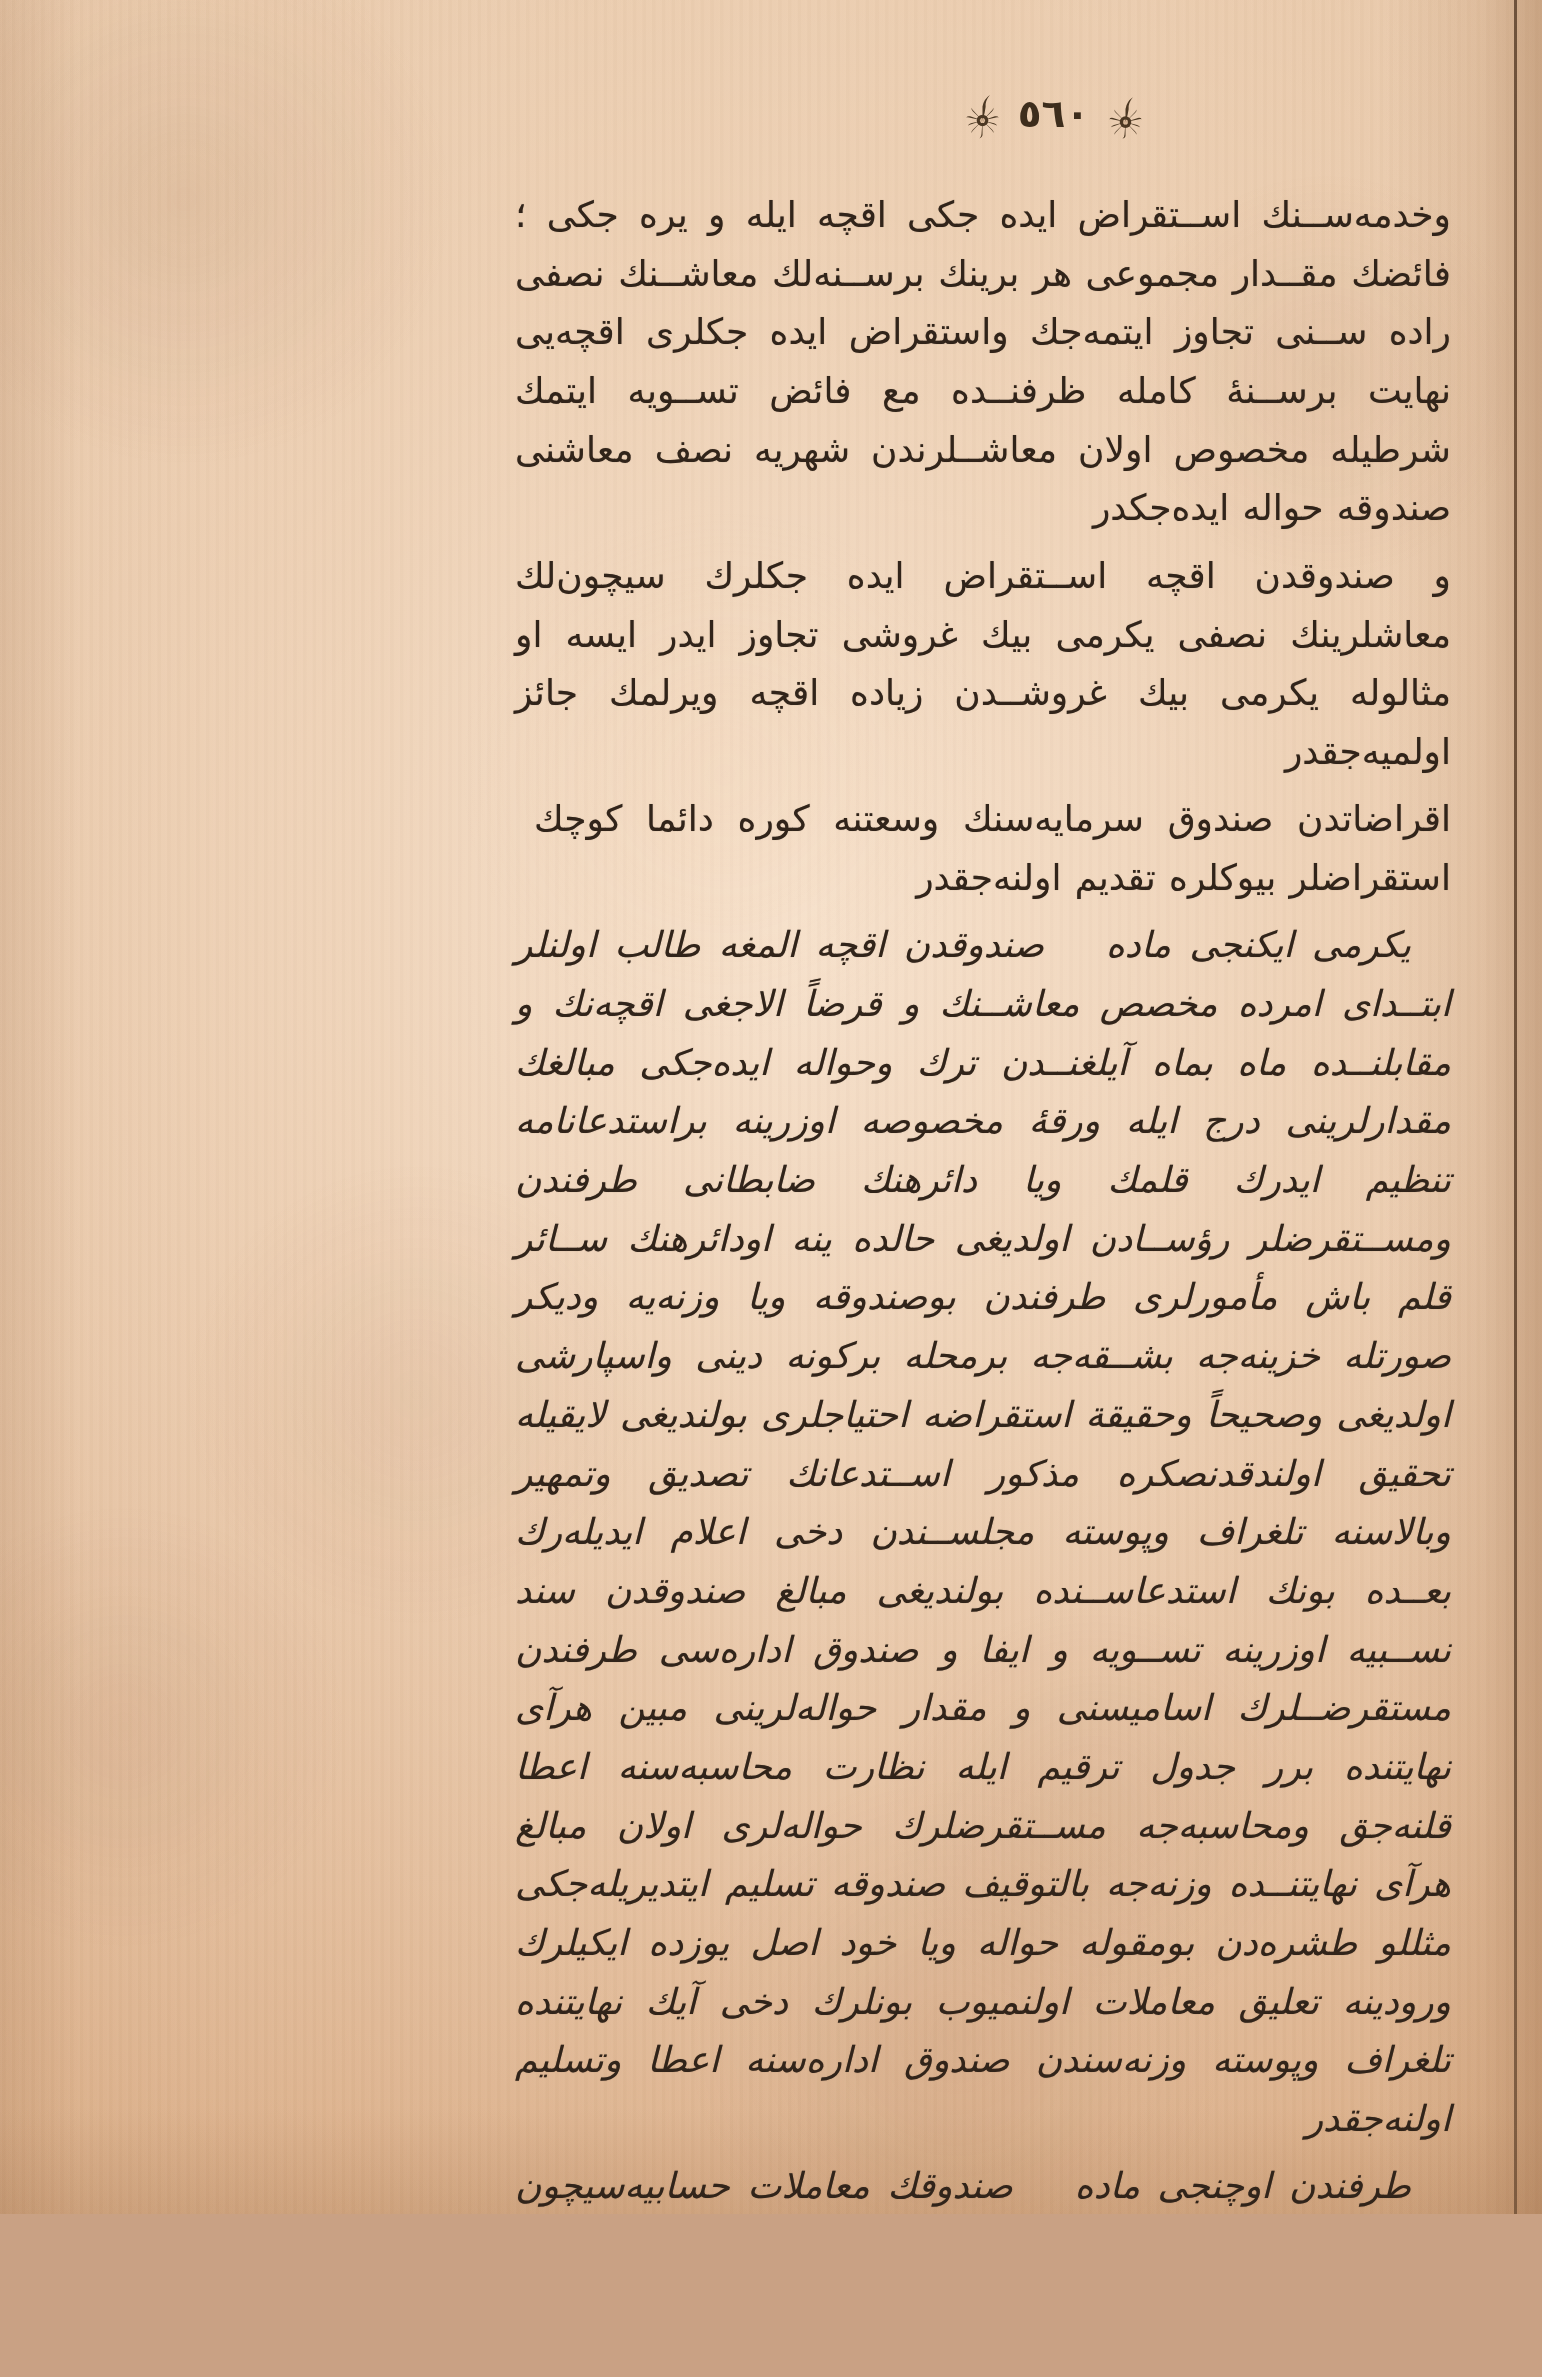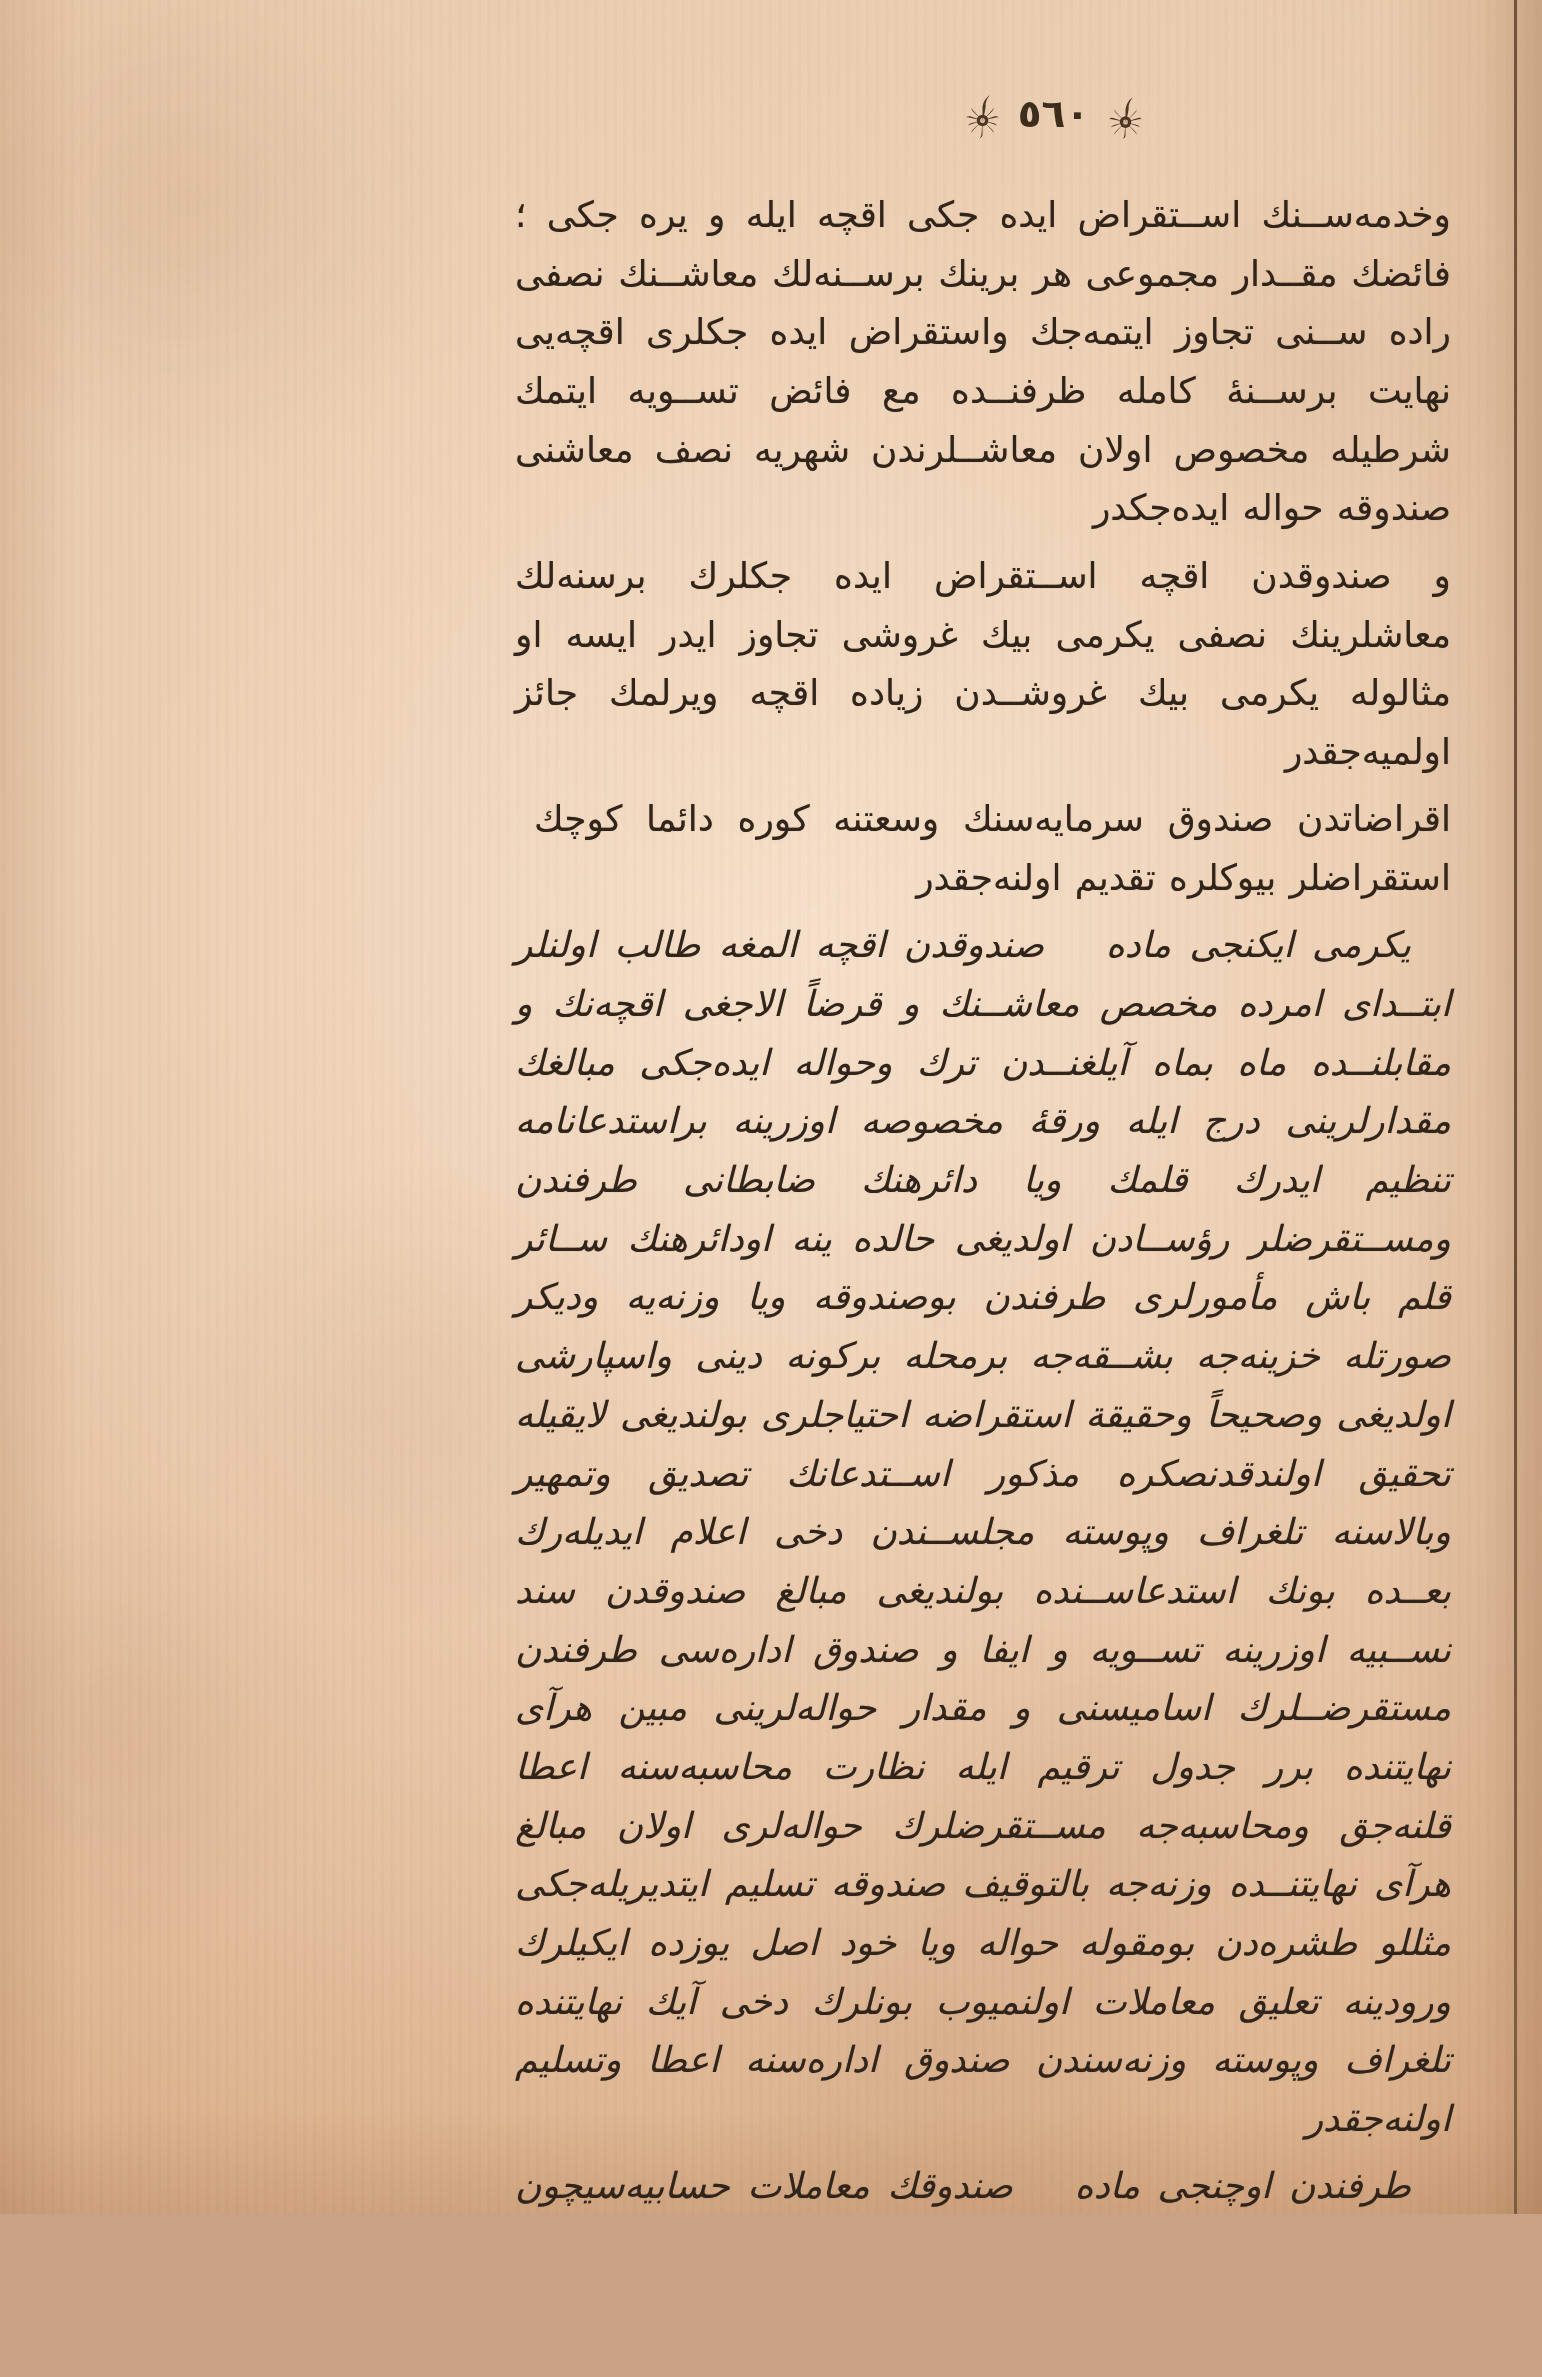--- a/index.html
+++ b/index.html
@@ -206,21 +206,21 @@
             <path d="M20 34 L31.5 45 q2.6 2 1.6 4.3 q-0.6 -2.6 -2.4 -3.9Z"></path>
             <path d="M20 34 L6 37.5 q-3 0.8 -3.6 2.8 q2 -1.4 4 -1.6Z"></path>
             <path d="M20 34 L34 37.5 q3 0.8 3.6 2.8 q-2 -1.4 -4 -1.6Z"></path>
           </g>
         </svg>
       </span>
     </div>
 
     <p class="para">وخدمه‌ســنك اســتقراض ايده جكى اقچه ايله و يره جكى ؛ فائضك مقــدار مجموعى هر برينك برســنه‌لك معاشــنك نصفى راده ســنى تجاوز ايتمه‌جك واستقراض ايده جكلرى اقچه‌يى نهايت برســنهٔ كامله ظرفنــده مع فائض تســويه ايتمك شرطيله مخصوص اولان معاشــلرندن شهريه نصف معاشنى صندوقه حواله ايده‌جكدر</p>
 
-    <p class="para">و صندوقدن اقچه اســتقراض ايده جكلرك برسنه‌لك معاشلرينك نصفى يكرمى بيك غروشى تجاوز ايدر ايسه او مثالوله يكرمى بيك غروشــدن زياده اقچه ويرلمك جائز اولميه‌جقدر</p>
+    <p class="para">و صندوقدن اقچه اســتقراض ايده جكلرك سيچون‌لك معاشلرينك نصفى يكرمى بيك غروشى تجاوز ايدر ايسه او مثالوله يكرمى بيك غروشــدن زياده اقچه ويرلمك جائز اولميه‌جقدر</p>
 
     <p class="para tail">اقراضاتدن صندوق سرمايه‌سنك وسعتنه كوره دائما كوچك استقراضلر بيوكلره تقديم اولنه‌جقدر</p>
 
     <p class="para indent-start">
       <span>يكرمى ايكنجى ماده</span><span class="gap"></span><span>صندوقدن اقچه المغه طالب اولنلر ابتــداى امرده مخصص معاشــنك و قرضاً الاجغى اقچه‌نك و مقابلنــده ماه بماه آيلغنــدن ترك وحواله ايده‌جكى مبالغك مقدارلرينى درج ايله ورقهٔ مخصوصه اوزرينه براستدعانامه تنظيم ايدرك قلمك ويا دائرهنك ضابطانى طرفندن ومســتقرضلر رؤســادن اولديغى حالده ينه اودائرهنك ســائر قلم باش مأمورلرى طرفندن بوصندوقه ويا وزنه‌يه وديكر صورتله خزينه‌جه بشــقه‌جه برمحله بركونه دينى واسپارشى اولديغى وصحيحاً وحقيقة استقراضه احتياجلرى بولنديغى لايقيله تحقيق اولندقدنصكره مذكور اســتدعانك تصديق وتمهير وبالاسنه تلغراف وپوسته مجلســندن دخى اعلام ايديله‌رك بعــده بونك استدعاســنده بولنديغى مبالغ صندوقدن سند نســبيه اوزرينه تســويه و ايفا و صندوق اداره‌سى طرفندن مستقرضــلرك اساميسنى و مقدار حواله‌لرينى مبين هرآى نهايتنده برر جدول ترقيم ايله نظارت محاسبه‌سنه اعطا قلنه‌جق ومحاسبه‌جه مســتقرضلرك حواله‌لرى اولان مبالغ هرآى نهايتنــده وزنه‌جه بالتوقيف صندوقه تسليم ايتديريله‌جكى مثللو طشره‌دن بومقوله حواله ويا خود اصل يوزده ايكيلرك ورودينه تعليق معاملات اولنميوب بونلرك دخى آيك نهايتنده تلغراف وپوسته وزنه‌سندن صندوق اداره‌سنه اعطا وتسليم اولنه‌جقدر</span>
     </p>
 
     <p class="para indent-start">
       <span>طرفندن اوچنجى ماده</span><span class="gap"></span><span>صندوقك معاملات حسابيه‌سيچون صورت منتظمه‌ده طوتيــله‌جق دفترلرده اقراض اولنه‌جق مبالغك مقدار يله تاريخ اعطاسى وهر ماه تسليماتى صره‌سيله قيد اولنه‌جغى كبى اقچه الانلرك اسم و رتبه و مأموريتى و منسوب اولدقلرى قلملر يله محل خدمتلرى دخى اسملرى</span>
     </p>

